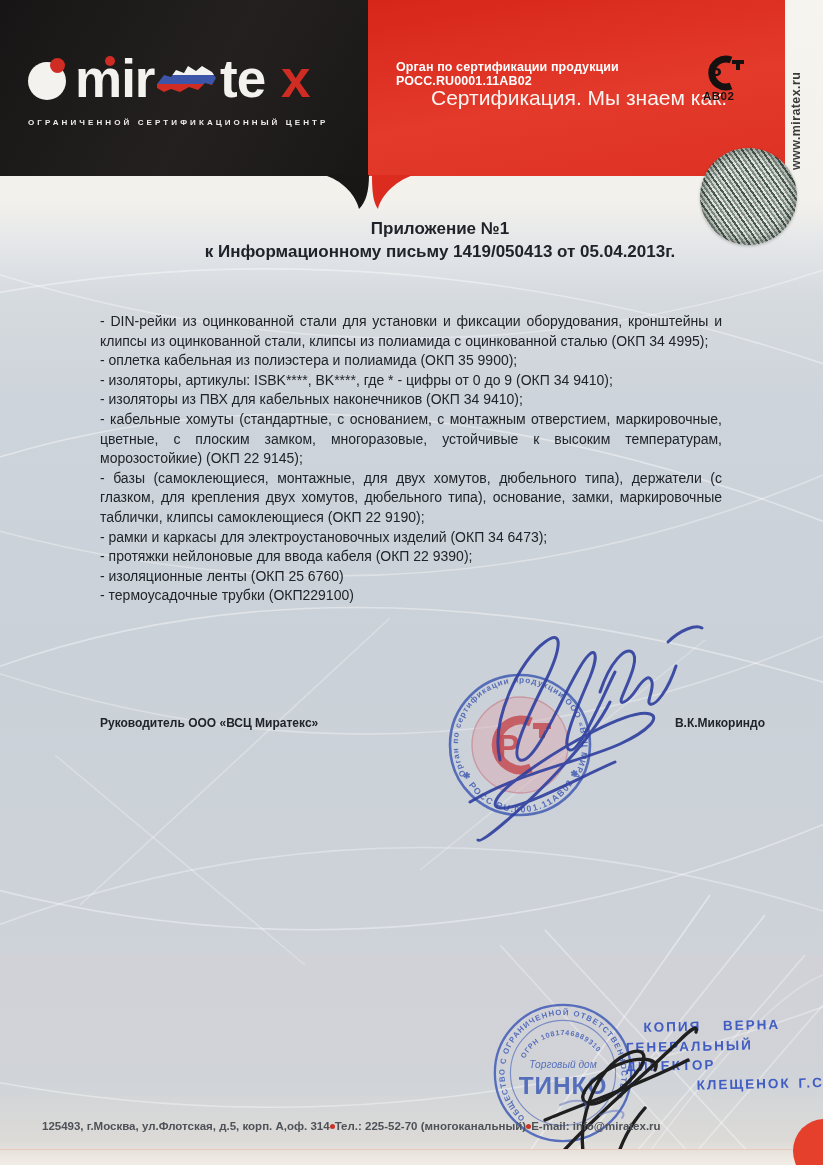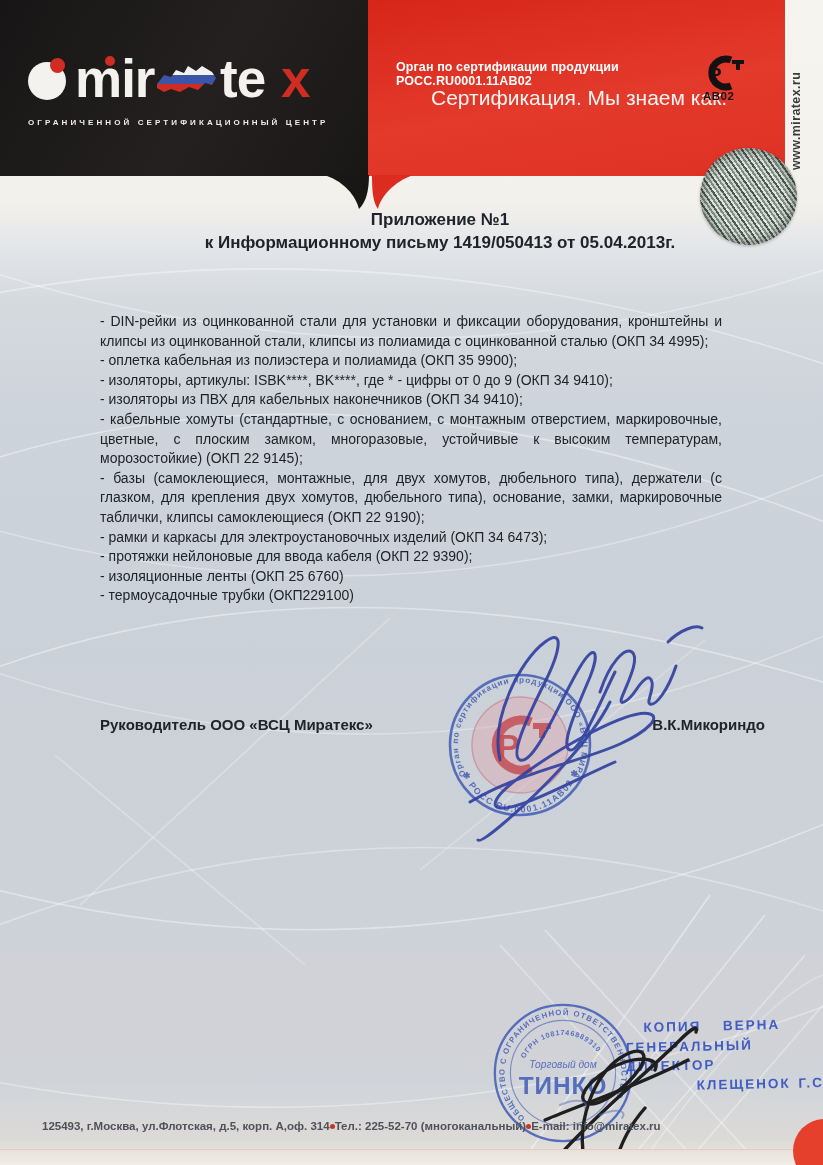--- a/index.html
+++ b/index.html
@@ -35,26 +35,26 @@
   #site-vert{left:789px;top:50px;width:22px;height:120px;writing-mode:vertical-rl;transform:rotate(180deg);
     font-size:12.5px;font-weight:700;color:#3b3b3b;letter-spacing:.4px;white-space:nowrap;}
   #hologram{left:700px;top:148px;width:97px;height:97px;border-radius:50%;
     background:
       repeating-linear-gradient(55deg, rgba(45,62,52,.75) 0 2px, rgba(238,242,238,.8) 2px 4px, rgba(118,132,122,.8) 4px 6px, rgba(214,221,215,.85) 6px 8px),
       repeating-linear-gradient(-38deg, rgba(150,90,120,.25) 0 3px, rgba(120,170,140,.25) 3px 5px, rgba(230,235,230,.35) 5px 8px),
       radial-gradient(circle at 50% 50%, #8d988f 0%, #b9c2ba 60%, #7d877f 100%);
     box-shadow:inset 0 0 14px rgba(25,35,28,.65), 0 1px 3px rgba(0,0,0,.25);}
 
   
-  #title{left:60px;top:209px;width:760px;text-align:center;color:#20242a;font-weight:700;font-size:17px;line-height:22.5px;}
+  #title{left:60px;top:218px;width:760px;text-align:center;color:#20242a;font-weight:700;font-size:17px;line-height:22.5px;}
   #body-text{left:100px;top:312px;width:622px;color:#20242a;font-weight:400;font-size:14px;line-height:19.6px;text-align:justify;}
   #body-text p{margin:0;}
 
   
-  .sig-row{left:100px;width:665px;display:flex;justify-content:space-between;color:#20242a;font-weight:700;font-size:15px;}
+  .sig-row{left:100px;width:665px;display:flex;justify-content:space-between;color:#20242a;font-weight:700;font-size:12px;}
   #sig1{top:716px;}
   #sig2{top:760px;}
 
   
   #cert-stamp{left:445px;top:670px;width:150px;height:150px;opacity:.9;}
   #pen-blue{left:430px;top:600px;width:300px;height:260px;}
   #tinko-stamp{left:490px;top:1000px;width:146px;height:146px;opacity:.88;}
   #copy-stamp{left:626px;top:1016px;width:215px;transform:rotate(-1.2deg);color:#3a57c2;font-weight:700;font-size:13.5px;line-height:19.5px;letter-spacing:2px;opacity:.95;}
   #copy-line1{padding-left:18px;word-spacing:16px;}
   #copy-line3{padding-left:70px;word-spacing:2px;}

